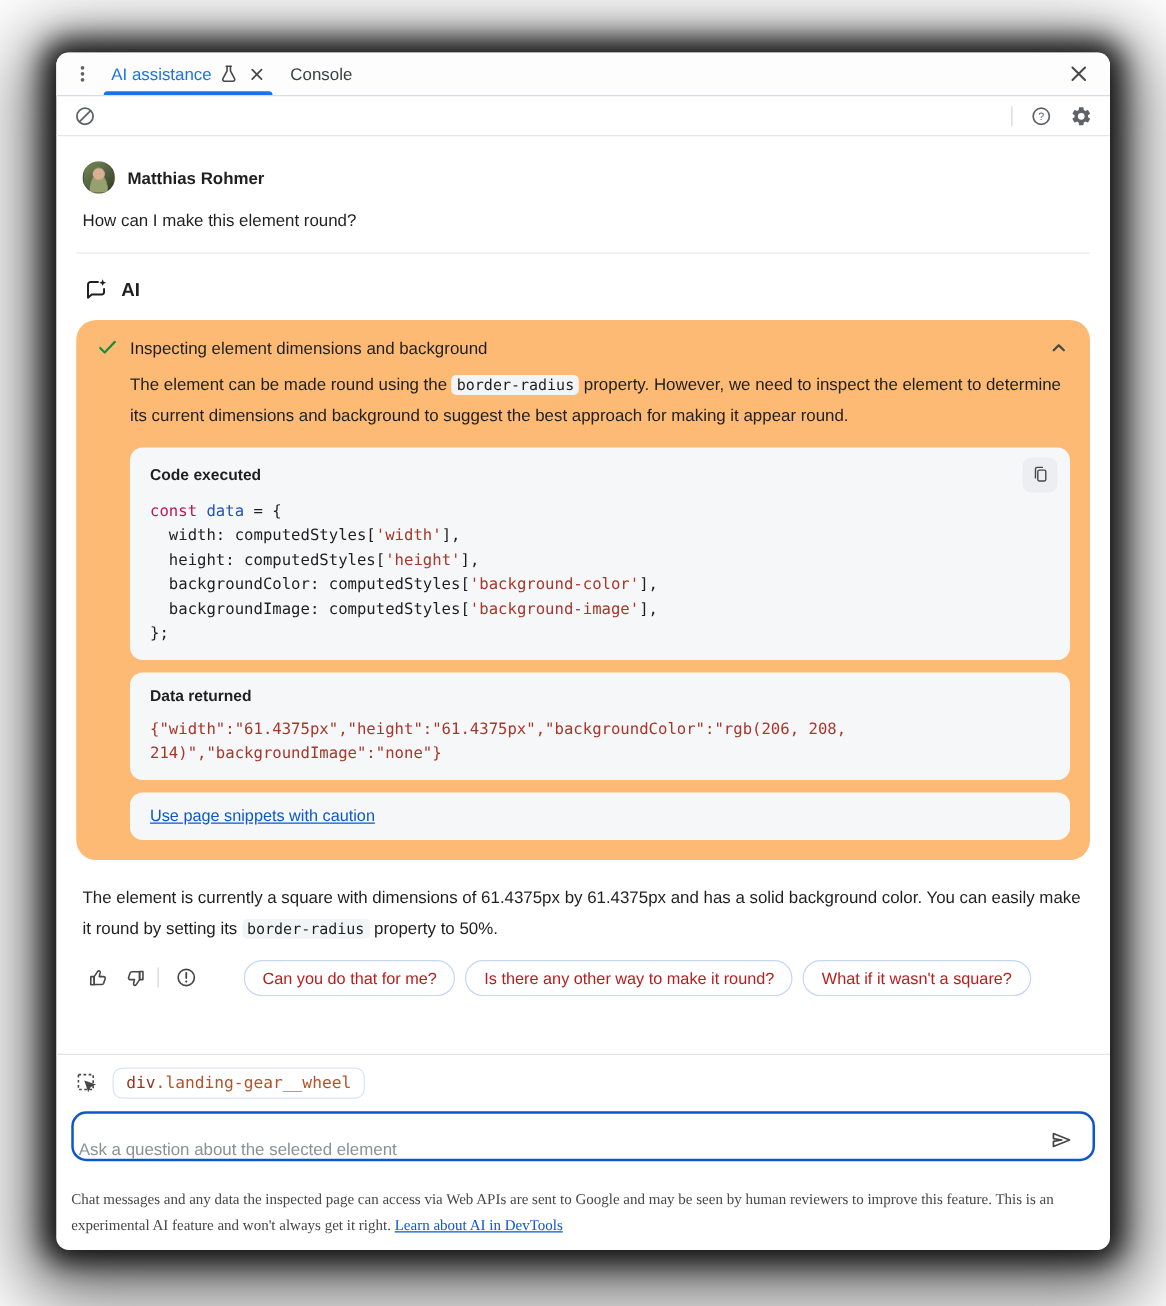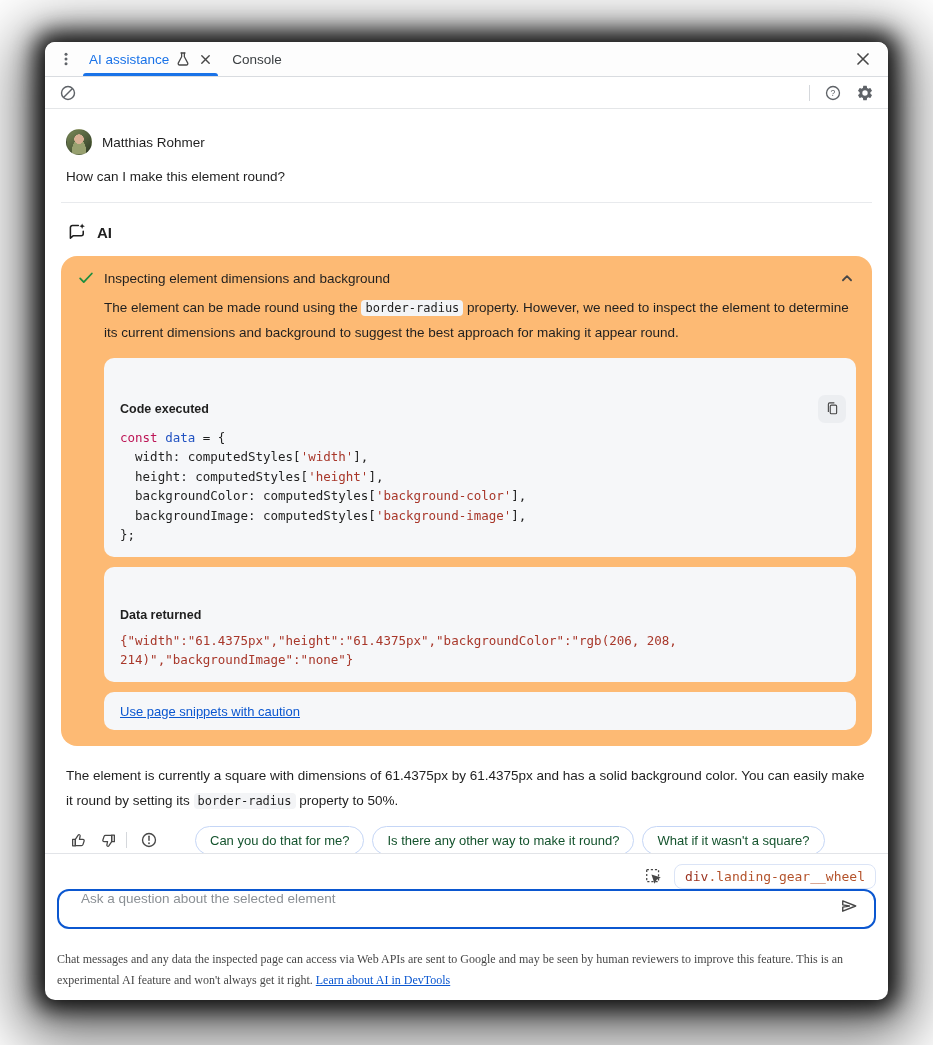--- a/index.html
+++ b/index.html
@@ -31,63 +31,63 @@
 
   
   .chat { flex: 1 1 auto; overflow: hidden; padding: 0 16px; }
   .user-row { margin-top: 20px; display: flex; align-items: center; gap: 10px; padding-left: 5px; }
   .avatar { width: 26px; height: 26px; border-radius: 50%;
     background:
       radial-gradient(circle at 50% 38%, #d8b094 0 24%, rgba(0,0,0,0) 26%),
       radial-gradient(ellipse at 50% 96%, #97a06f 0 42%, rgba(0,0,0,0) 44%),
       linear-gradient(140deg, #7a8a58, #2e3a24);
     border: 1px solid rgba(0,0,0,0.08); }
-  .user-name { font-size: 13.5px; font-weight: normal; color: #1f1f1f; }
+  .user-name { font-size: 13.5px; font-weight: bold; color: #1f1f1f; }
   .user-question { margin-top: 14px; padding-left: 5px; font-size: 13.5px; color: #1f1f1f; }
   .divider { margin-top: 18px; height: 1px; background: #e8eaed; }
 
   .ai-row { margin-top: 18px; display: flex; align-items: center; gap: 9px; padding-left: 5px; }
   .ai-label { font-size: 15px; font-weight: bold; color: #1f1f1f; }
 
   .step-panel { margin-top: 13px; background: #fdba74; border-radius: 16px; padding: 13px 16px 16px 16px; }
   .step-header { display: flex; align-items: center; gap: 9px; cursor: pointer; }
   .step-title { flex: 1; font-size: 13.5px; color: #1f1f1f; }
   .step-body { margin-left: 27px; }
   .step-text { margin-top: 9px; font-size: 13.5px; line-height: 1.85; color: #1f1f1f; }
   code.inline-code { font-family: "DejaVu Sans Mono", monospace; font-size: 12px; background: #f3f4f6; border-radius: 4px; padding: 1px 4px; color: #1f1f1f; }
 
   .card { margin-top: 12px; background: #f6f7f9; border-radius: 10px; padding: 12px 16px; }
-  .card-head { display: flex; align-items: center; margin-top: 29px; }
+  .card-head { display: flex; align-items: center; }
   .card-title { font-size: 12.5px; font-weight: bold; color: #1f1f1f; flex: 1; }
   .copy-btn { width: 28px; height: 28px; margin: -4px -6px -4px 0; border-radius: 7px; background: #eceef1; display: flex; align-items: center; justify-content: center; cursor: pointer; }
   .code-block { margin-top: 9px; font-family: "DejaVu Sans Mono", monospace; font-size: 12.5px; line-height: 19.5px; color: #1f1f1f; }
   .code-line { white-space: pre; }
   .code-wrap .code-line { white-space: pre-wrap; word-break: break-all; }
   .tok-kw { color: #bd1556; }
   .tok-var { color: #2253c2; }
   .tok-str { color: #a8372a; }
   .tok-pl { color: #1f1f1f; }
   .caution-card { margin-top: 10px; background: #f6f7f9; border-radius: 10px; padding: 10px 16px; }
   a.link, .caution-card a, .footer a { color: #0b57d0; text-decoration: underline; font-size: 13px; cursor: pointer; }
 
   .answer { margin-top: 18px; padding-left: 5px; font-size: 13.5px; line-height: 1.85; color: #1f1f1f; }
 
   .feedback-row { margin-top: 12px; margin-right: -16px; display: flex; align-items: center; overflow: hidden; padding-left: 5px; }
   .rating { display: flex; align-items: center; gap: 6px; flex: 0 0 auto; }
   .icon-btn { width: 24px; height: 24px; display: flex; align-items: center; justify-content: center; border-radius: 12px; cursor: pointer; }
   .suggestions { margin-left: 34px; display: flex; gap: 8px; flex: 1 1 auto; overflow: hidden; white-space: nowrap; }
-  .chip { flex: 0 0 auto; border: 1px solid #c5d6f6; border-radius: 16px; padding: 6px 14px; font-size: 13px; color: #14532d; background: #fff; cursor: pointer; }
+  .chip { flex: 0 0 auto; border: 1px solid #c5d6f6; border-radius: 16px; padding: 6px 14px; font-size: 13px; color: #b91c1c; background: #fff; cursor: pointer; }
 
   
   .composer { flex: 0 0 auto; border-top: 1px solid #e2e4e8; padding: 10px 12px 12px 12px; }
-  .context-row { display: flex; align-items: center; gap: 10px; padding-left: 3px; justify-content: flex-end; }
+  .context-row { display: flex; align-items: center; gap: 10px; padding-left: 3px; }
   .sel-chip { border: 1px solid #dbe4f6; border-radius: 8px; padding: 4px 10px; font-family: "DejaVu Sans Mono", monospace; font-size: 13px; background: #fff; cursor: pointer; }
   .sel-tag { color: #9c3320; }
   .sel-class { color: #b4532b; }
-  .input-row { border: 2px solid #0b57d0; border-radius: 12px; height: 40px; display: flex; align-items: flex-start; padding: 0 10px 0 22px; background: #fff; }
+  .input-row { margin-top: 10px; border: 2px solid #0b57d0; border-radius: 12px; height: 40px; display: flex; align-items: flex-end; padding: 0 10px 0 4px; background: #fff; }
   .input-row input { flex: 1; border: none; outline: none; font-size: 13.5px; color: #1f1f1f; font-family: "Liberation Sans", sans-serif; background: transparent; }
   .input-row input::placeholder { color: #8b9095; }
   .send-btn { width: 30px; height: 30px; display: flex; align-items: center; justify-content: center; border-radius: 15px; cursor: pointer; }
 
   
   .footer { flex: 0 0 auto; padding: 8px 12px 10px 12px; font-size: 12px; line-height: 1.7; color: #474747; font-family: Liberation Serif, serif; }
   .footer a { font-size: 12px; }
 
   svg { display: block; }
 </style>

